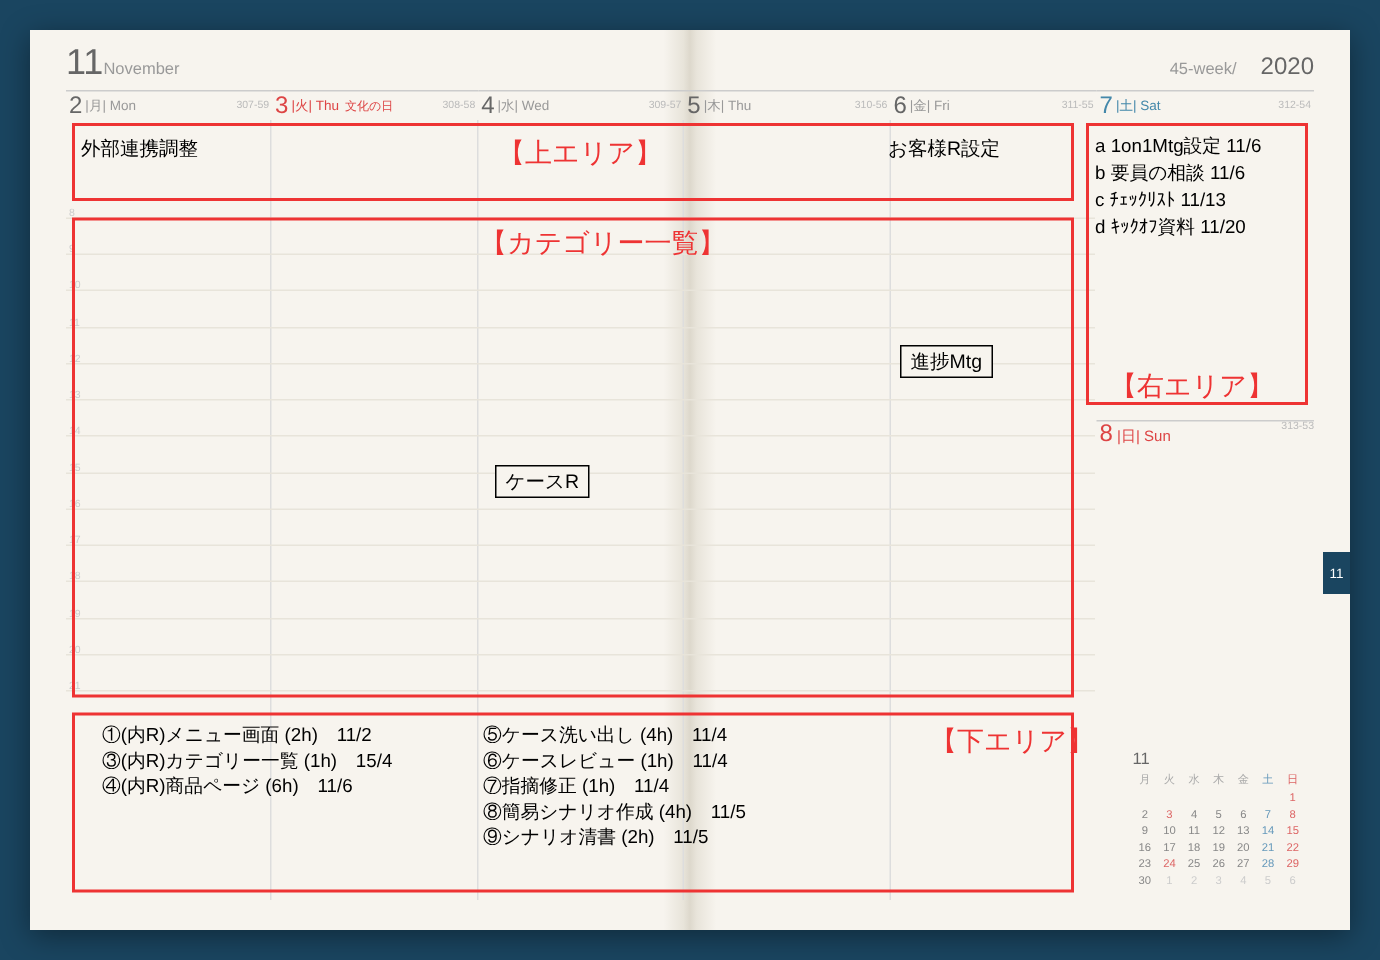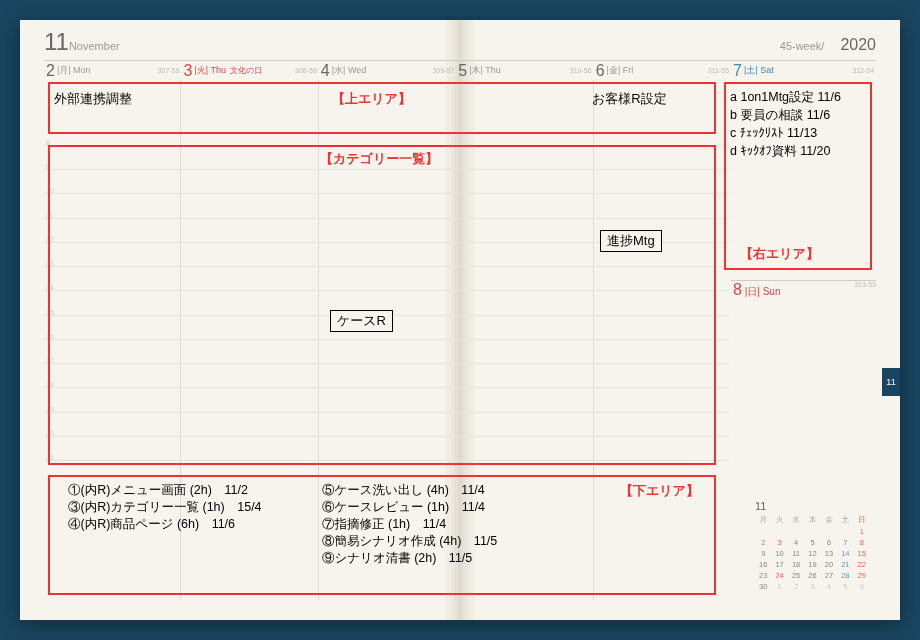--- a/index.html
+++ b/index.html
@@ -103,21 +103,21 @@
   }
 
   
   .rbox {
     position: absolute;
     border: 2px solid #e33;
     pointer-events: none;
   }
   .rlabel {
     position: absolute;
-    color: #e33; font-size: 13px; font-weight: bold;
+    color: #e33; font-size: 18px; font-weight: normal;
   }
 
   
   .evbox {
     position: absolute;
     border: 1.5px solid #000;
     background: #f7f4ee;
     font-size: 13px; padding: 1px 6px;
     color: #000;
   }

